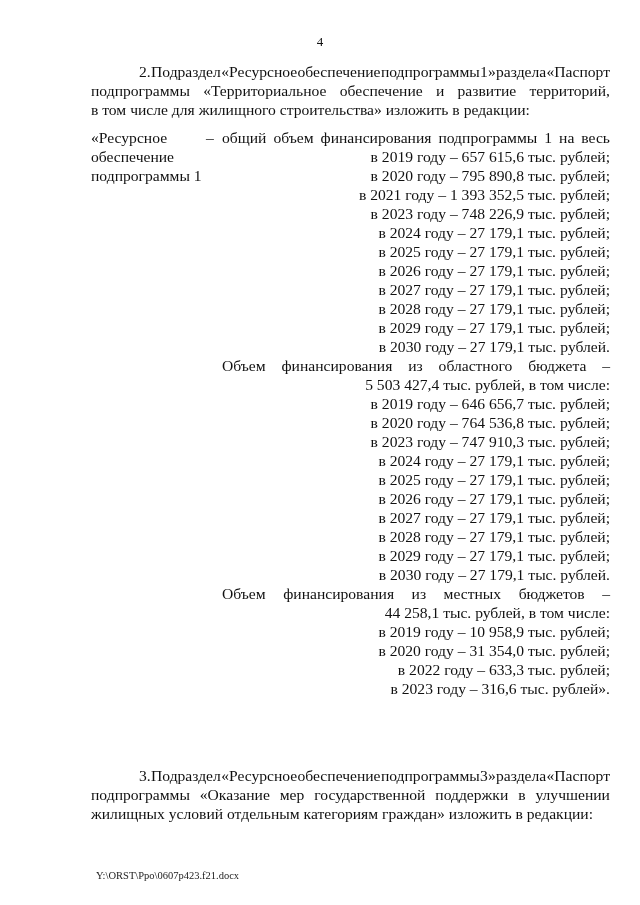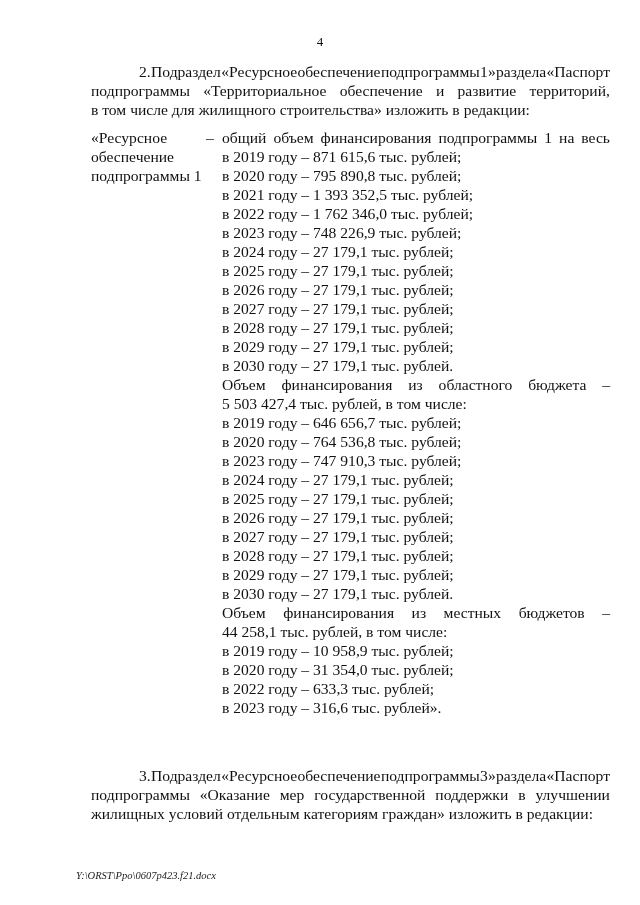--- a/index.html
+++ b/index.html
@@ -6,22 +6,22 @@
   body { width: 640px; height: 905px; position: relative; overflow: hidden;
          font-family: "Liberation Serif", "DejaVu Serif", serif; color: #111; }
   .page-num { position: absolute; top: 34px; left: 0; width: 640px; text-align: center;
               font-size: 13px; }
   .para { position: absolute; left: 91px; width: 519px; font-size: 15.6px; line-height: 19px;
           text-align: justify; }
   .line { display: block; white-space: nowrap; }
   .justify-line { display: flex; justify-content: space-between; }
   .left-col { position: absolute; left: 91px; top: 128px; width: 120px; font-size: 15.6px; line-height: 19px; }
   .dash { position: absolute; left: 206px; top: 128px; font-size: 15.6px; line-height: 19px; }
-  .right-col { position: absolute; left: 222px; top: 128px; width: 388px; font-size: 15.6px; line-height: 19px; }
-  .footer { position: absolute; left: 76px; top: 870px; font-size: 10.5px; color: #222; font-style: italic; }
+  .right-col { position: absolute; left: 222px; top: 128px; width: 388px; font-size: 15.6px; line-height: 19px; text-align: right; }
+  .footer { position: absolute; left: 96px; top: 870px; font-size: 10.5px; color: #222; }
 </style>
 </head>
 <body>
 
 <div class="page-num">4</div>
 
 <div class="para" style="top:62px;">
   <span class="line justify-line" style="padding-left:48px;">
       <span>2.</span>
       <span>Подраздел</span>
@@ -55,24 +55,23 @@
     <span class="line justify-line">
         <span>общий</span>
         <span>объем</span>
         <span>финансирования</span>
         <span>подпрограммы</span>
         <span>1</span>
         <span>на</span>
         <span>весь</span>
       </span>
     <div>
-        <span class="line">в 2019 году – 871 615,6 тыс. рублей;</span>
+        <span class="line">в 2019 году – 657 615,6 тыс. рублей;</span>
         <span class="line">в 2020 году – 795 890,8 тыс. рублей;</span>
         <span class="line">в 2021 году – 1 393 352,5 тыс. рублей;</span>
-        <span class="line">в 2022 году – 1 762 346,0 тыс. рублей;</span>
         <span class="line">в 2023 году – 748 226,9 тыс. рублей;</span>
         <span class="line">в 2024 году – 27 179,1 тыс. рублей;</span>
         <span class="line">в 2025 году – 27 179,1 тыс. рублей;</span>
         <span class="line">в 2026 году – 27 179,1 тыс. рублей;</span>
         <span class="line">в 2027 году – 27 179,1 тыс. рублей;</span>
         <span class="line">в 2028 году – 27 179,1 тыс. рублей;</span>
         <span class="line">в 2029 году – 27 179,1 тыс. рублей;</span>
         <span class="line">в 2030 году – 27 179,1 тыс. рублей.</span>
       </div>
   </div>

